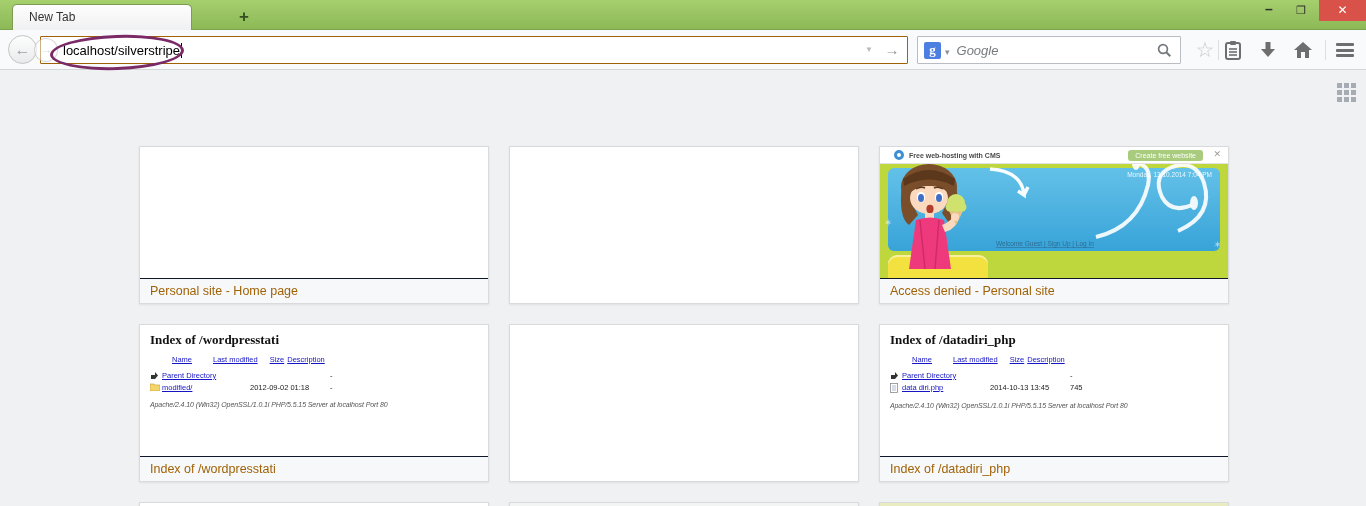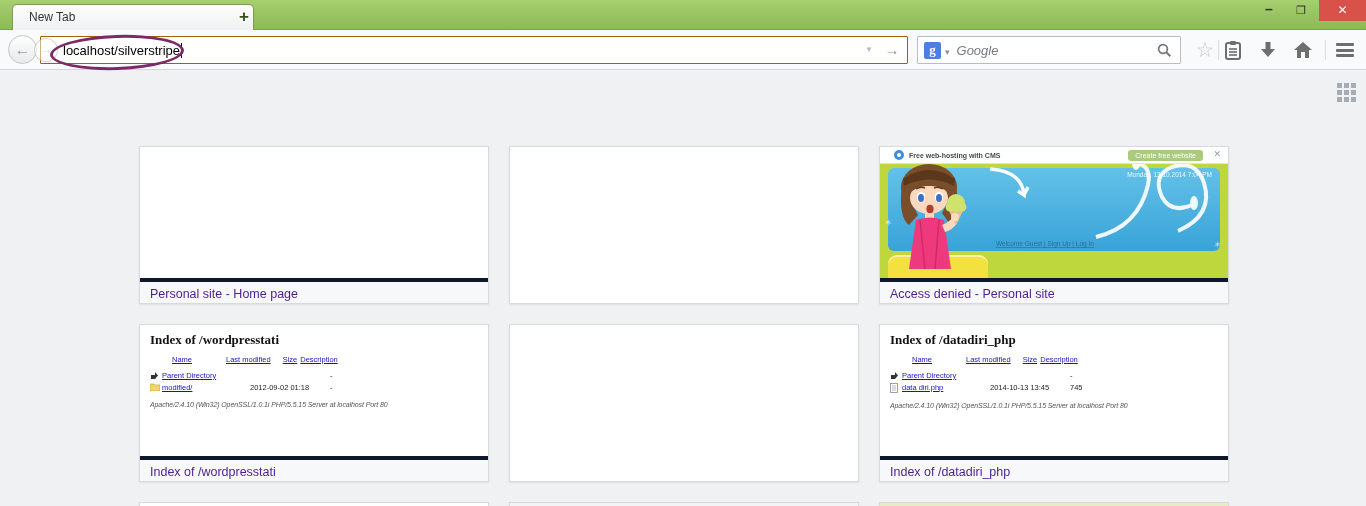--- a/index.html
+++ b/index.html
@@ -3,21 +3,21 @@
 <meta charset="utf-8">
 <title>New Tab</title>
 <style>
   * { margin:0; padding:0; box-sizing:border-box; }
   html,body { width:1366px; height:506px; overflow:hidden; }
   body { position:relative; font-family:"Liberation Sans", sans-serif; background:#f0f1f2; }
 
   
   .titlebar { position:absolute; left:0; top:0; width:1366px; height:30px;
     background:linear-gradient(#a6cf6e, #8db957); border-bottom:1px solid #7da24d; }
-  .tab { position:absolute; left:12px; top:4px; width:242px; height:26px;
+  .tab { position:absolute; left:12px; top:4px; width:180px; height:26px;
     background:linear-gradient(#fdfdfd,#f0f1f2); border:1px solid #7e9b54; border-bottom:none;
     border-radius:5px 5px 0 0; font-size:12px; color:#333; line-height:25px; padding-left:16px; }
   .newtab-plus { position:absolute; left:231px; top:7px; width:26px; height:20px;
     text-align:center; color:#394d22; font-size:17px; line-height:19px; font-weight:bold; cursor:default; }
   .newtab-plus::before { content:"+"; }
 
   .win-btn { position:absolute; top:0; height:21px; text-align:center; color:#2f2f2f; cursor:default; }
   .win-min { right:84px; width:26px; }
   .win-min::before { content:"–"; font-size:14px; line-height:17px; font-weight:bold; }
   .win-restore { right:52px; width:26px; }
@@ -71,28 +71,28 @@
   .grid-ico { position:absolute; left:1337px; top:13px; width:20px; height:20px;
     display:grid; grid-template-columns:repeat(3,5px); grid-template-rows:repeat(3,5px); gap:2px; }
   .grid-ico i { background:#a6acb4; display:block; }
 
   .tiles { position:absolute; left:139px; top:76px; width:1090px;
     display:grid; grid-template-columns:repeat(3,350px); gap:20px; grid-auto-rows:158px; }
   .tile { width:350px; height:158px; background:#fff; border:1px solid #d8dadc;
     box-shadow:0 1px 2px rgba(0,0,0,.07); position:relative; overflow:hidden; }
   .thumb { position:absolute; left:0; top:0; width:348px; height:131px; background:#fff; overflow:hidden; }
   .tile-title { position:absolute; left:0; bottom:0; width:348px; height:25px; background:#f7f8f9;
-    border-top:4px solid #0f172a; font-size:12.5px; color:#4c1d95; line-height:25px; padding-left:10px;
+    border-top:1px solid #0f172a; font-size:12.5px; color:#a16207; line-height:25px; padding-left:10px;
     white-space:nowrap; overflow:hidden; }
 
   
   .dirlist { padding:7px 10px; }
   .dl-h1 { font-family:"Liberation Serif", serif; font-weight:bold; font-size:13px; color:#111; }
   .dl-head { margin:7px 0 7px 22px; font-size:7.5px; }
-  .dl-head span { color:#1515c4; text-decoration:underline; font-weight:normal; } .dl-head .c2 { margin-left:34px;text-align:center; }
+  .dl-head span { color:#1515c4; text-decoration:underline; font-weight:normal; } .dl-head .c2 { margin-left:21px;text-align:center; }
   .dl-head .c3 { margin-left:12px; } .dl-head .c4 { margin-left:3px; }
   .dl-row { display:flex; align-items:center; font-size:7.5px; margin:2.5px 0; }
   .dl-row .ico { width:12px; display:flex; align-items:center; }
   .dl-row .nm { width:88px; color:#1515c4; text-decoration:underline; }
   .dl-row .md { width:80px; color:#222; }
   .dl-row .sz { color:#222; }
   .dl-foot { margin-top:9px; font-size:7px; font-style:italic; color:#555; letter-spacing:-.1px; }
 
   
   .ucoz { background:#bdd73c; }

